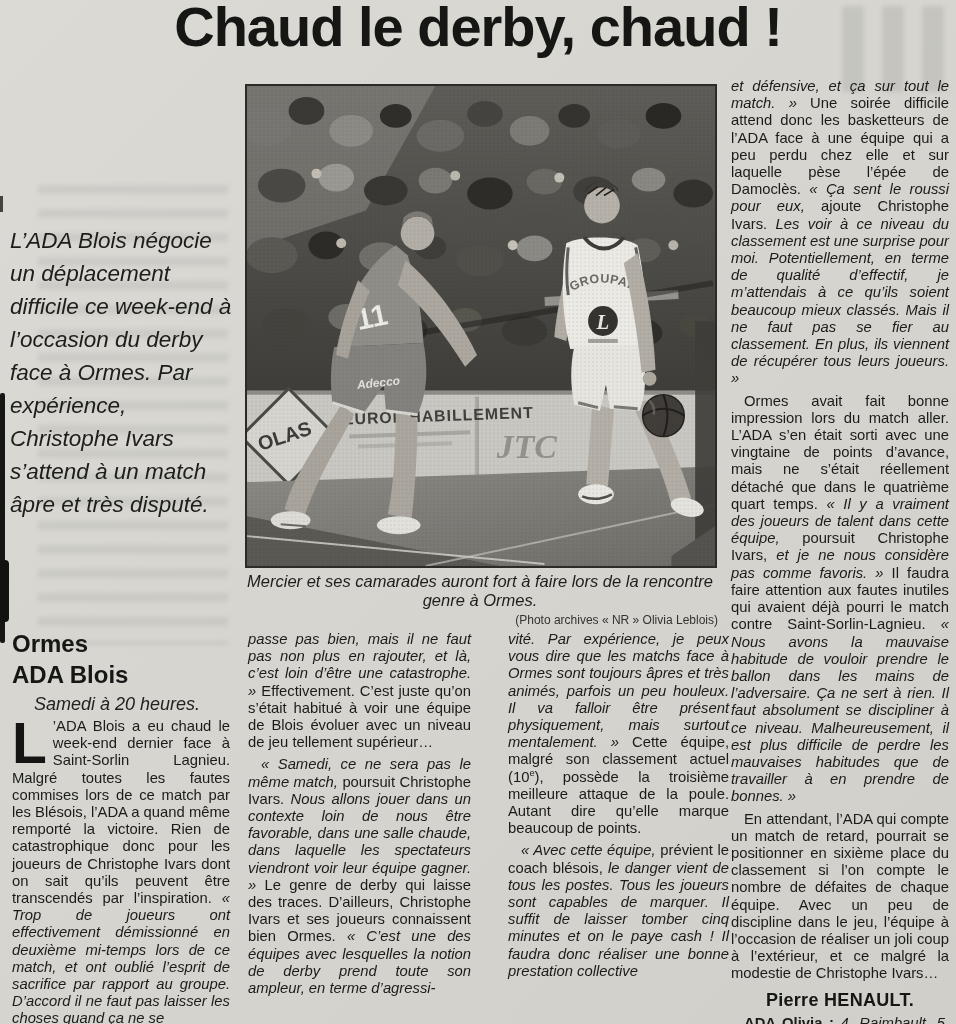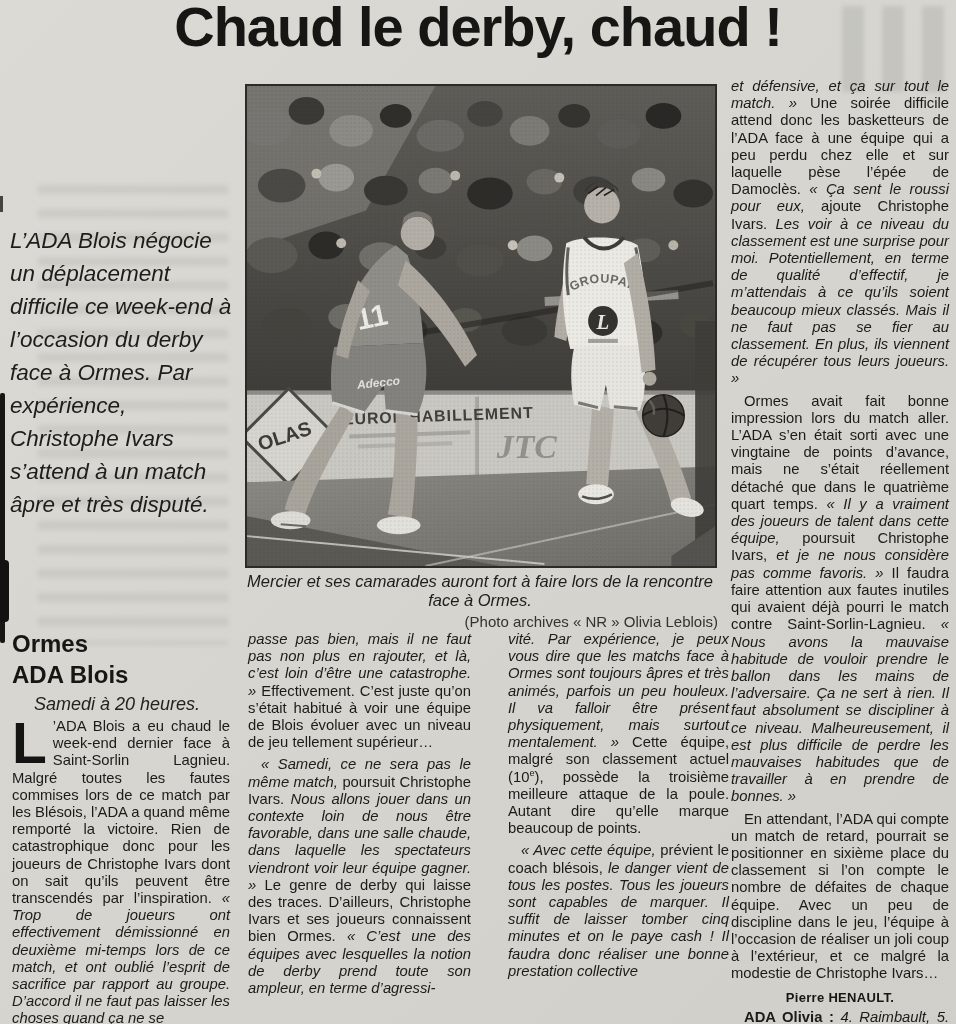--- a/index.html
+++ b/index.html
@@ -26,21 +26,21 @@
   }
   
   .photo{
     position:absolute;left:245px;top:84px;width:472px;height:484px;margin:0;
     border:2px solid #2c2b28;box-sizing:border-box;background:#565550;
   }
   .photo svg{display:block;width:100%;height:100%;}
   
   .caption{position:absolute;left:240px;top:572px;width:480px;}
   .cap-line{font-style:italic;font-size:16.5px;line-height:19px;text-align:center;color:#1e1e1c;}
-  .credit{font-size:15px;text-align:right;color:#33332f;margin-top:3px;padding-right:2px;}
+  .credit{font-size:12px;text-align:right;color:#33332f;margin-top:3px;padding-right:2px;}
   
   .intro{
     position:absolute;left:10px;top:224px;width:224px;
     font-style:italic;font-size:22.5px;line-height:33px;color:#1d1d1b;
   }
   
   .match-header{position:absolute;left:12px;top:628px;width:220px;}
   .team{font-size:24px;font-weight:700;line-height:31px;color:#161614;}
   .schedule{font-style:italic;font-size:18px;margin:4px 0 0 22px;color:#222220;}
   
@@ -53,21 +53,21 @@
   .body-p + .body-p{margin-top:5px;}
   .indent{text-indent:13px;}
   .dropcap{
     float:left;font-size:57px;line-height:46px;font-weight:700;color:#141412;
     padding:2px 6px 0 0;
   }
   .seg-i{font-style:italic;}
   .seg-b{font-weight:700;}
   sup{font-size:.62em;line-height:0;vertical-align:super;}
   .subhead{margin:10px 0 6px 0;font-size:21px;line-height:25px;font-weight:700;color:#161614;}
-  .byline{margin-top:7px;font-size:13px;font-weight:700;text-align:center;letter-spacing:.3px;color:#161614;}
+  .byline{margin-top:7px;font-size:18px;font-weight:700;text-align:center;letter-spacing:.3px;color:#161614;}
   .roster{margin-top:4px;}
 </style>
 </head>
 <body>
 
 <div class="page">
 
   <div class="bleed bleed-left"></div>
   <div class="bleed bleed-topright"></div>
   <div class="edge-bar bar1"></div>
@@ -216,21 +216,21 @@
         <path d="M 420 310 Q 428 331 420 352" stroke="#211f1d" stroke-width="2" fill="none"></path>
         <path d="M 406 316 Q 412 322 410 330" stroke="#6b6762" stroke-width="2.5" fill="none" opacity=".8"></path>
       </g>
 
       <rect width="472" height="482" fill="url(#dots)"></rect>
     </svg>
   </figure>
 
   <div class="caption">
     <div class="cap-line">Mercier et ses camarades auront fort à faire lors de la rencontre</div>
-    <div class="cap-line">face à Ormes.</div>
+    <div class="cap-line">genre à Ormes.</div>
     <div class="credit">(Photo archives « NR » Olivia Leblois)</div>
   </div>
 
   <div class="intro">L’ADA Blois négocie un déplacement difficile ce week-end à l’occasion du derby face à Ormes. Par expérience, Christophe Ivars s’attend à un match âpre et très disputé.</div>
 
   <div class="match-header">
     <div class="team">Ormes</div>
     <div class="team">ADA Blois</div>
     <div class="schedule">Samedi à 20 heures.</div>
   </div>

